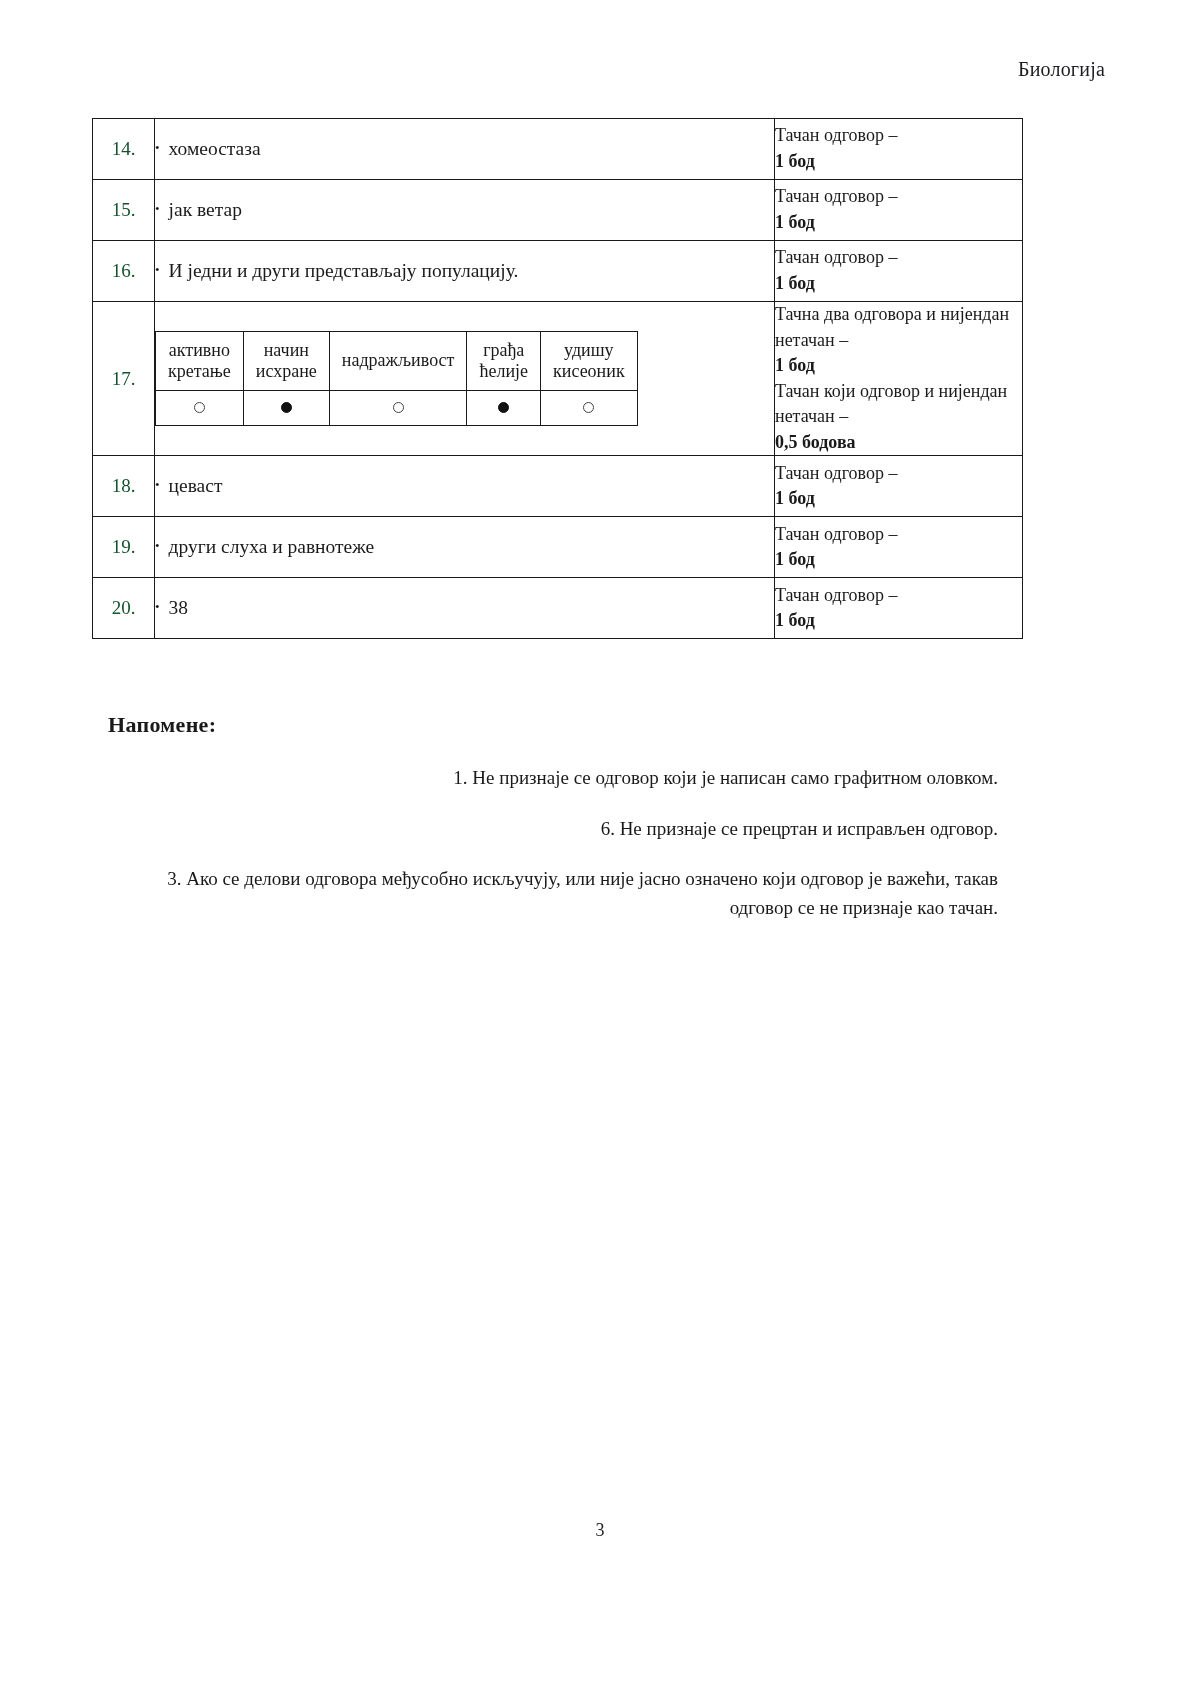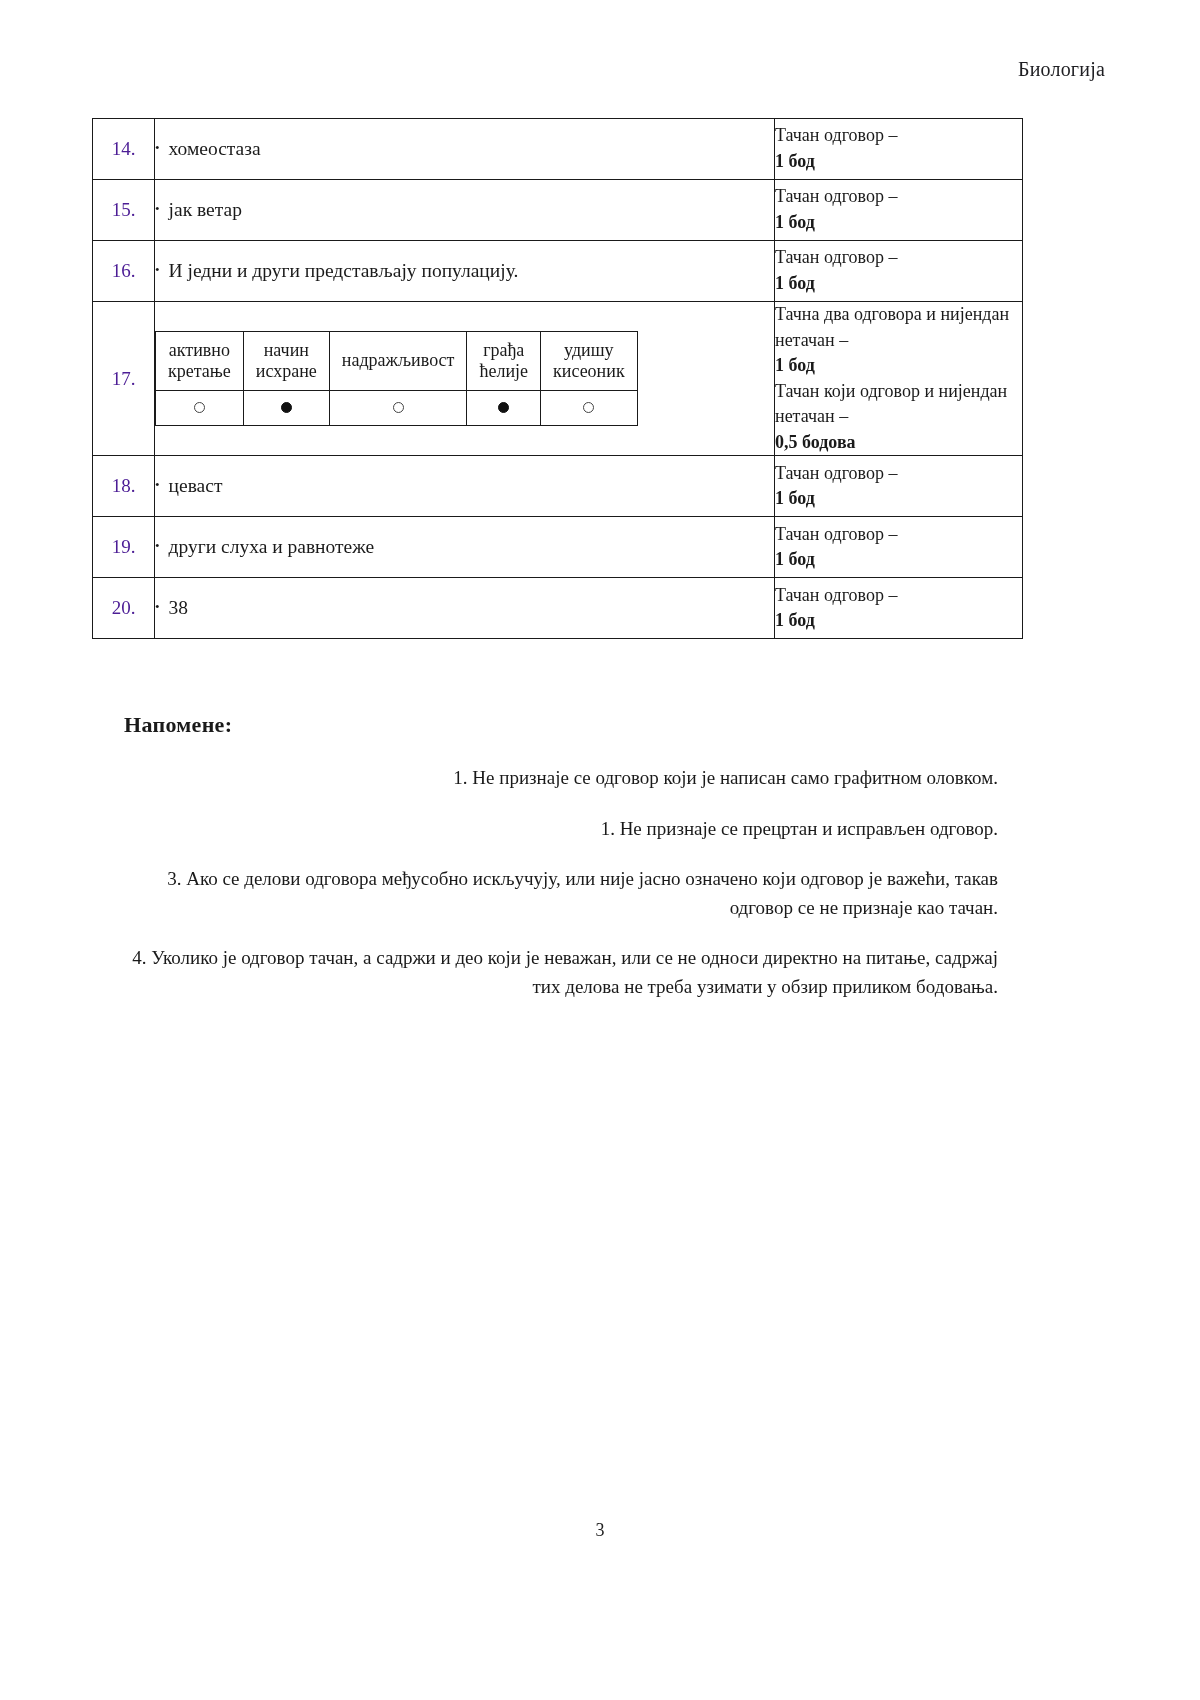--- a/index.html
+++ b/index.html
@@ -47,21 +47,21 @@
     padding: 0;
     background: #fff;
   }
   .col-num { width: 62px; }
   .col-ans { width: 620px; }
   .col-score { width: 248px; }
 
   .cell-num {
     text-align: center;
     font-size: 19px;
-    color: #4c1d95;
+    color: #14532d;
   }
   .cell-ans {
     padding: 6px 14px 6px 22px;
     font-size: 19.5px;
     line-height: 1.35;
   }
   .cell-score {
     padding: 9px 10px 9px 13px;
     font-size: 18px;
     line-height: 1.42;
@@ -127,21 +127,21 @@
   
   .notes {
     position: absolute;
     left: 108px;
     top: 712px;
     width: 890px;
   }
   .notes-title {
     font-size: 22px;
     font-weight: bold;
-    margin: 0 0 26px 16px;
+    margin: 0 0 26px 0;
     letter-spacing: 0.3px;
   }
   .note-item {
     font-size: 19px;
     line-height: 1.5;
     margin: 0 0 22px 0;
     text-align: right;
   }
   
   .page-number {
@@ -295,20 +295,19 @@
           <span class="score-line">Тачан одговор –</span>
           <span class="score-line score-strong">1 бод</span>
         </td>
       </tr>
     </tbody>
   </table>
 
   <div class="notes">
     <div class="notes-title">Напомене:</div>
     <p class="note-item">1. Не признаје се одговор који је написан само графитном оловком.</p>
-    <p class="note-item">1. Не признаје се прецртан и исправљен одговор.</p>
+    <p class="note-item">6. Не признаје се прецртан и исправљен одговор.</p>
     <p class="note-item">3. Ако се делови одговора међусобно искључују, или није јасно означено који одговор је важећи, такав одговор се не признаје као тачан.</p>
-    <p class="note-item">4. Уколико је одговор тачан, а садржи и део који је неважан, или се не односи директно на питање, садржај тих делова не треба узимати у обзир приликом бодовања.</p>
   </div>
 
   <div class="page-number">3</div>
 
 </div>
 
 </body></html>

